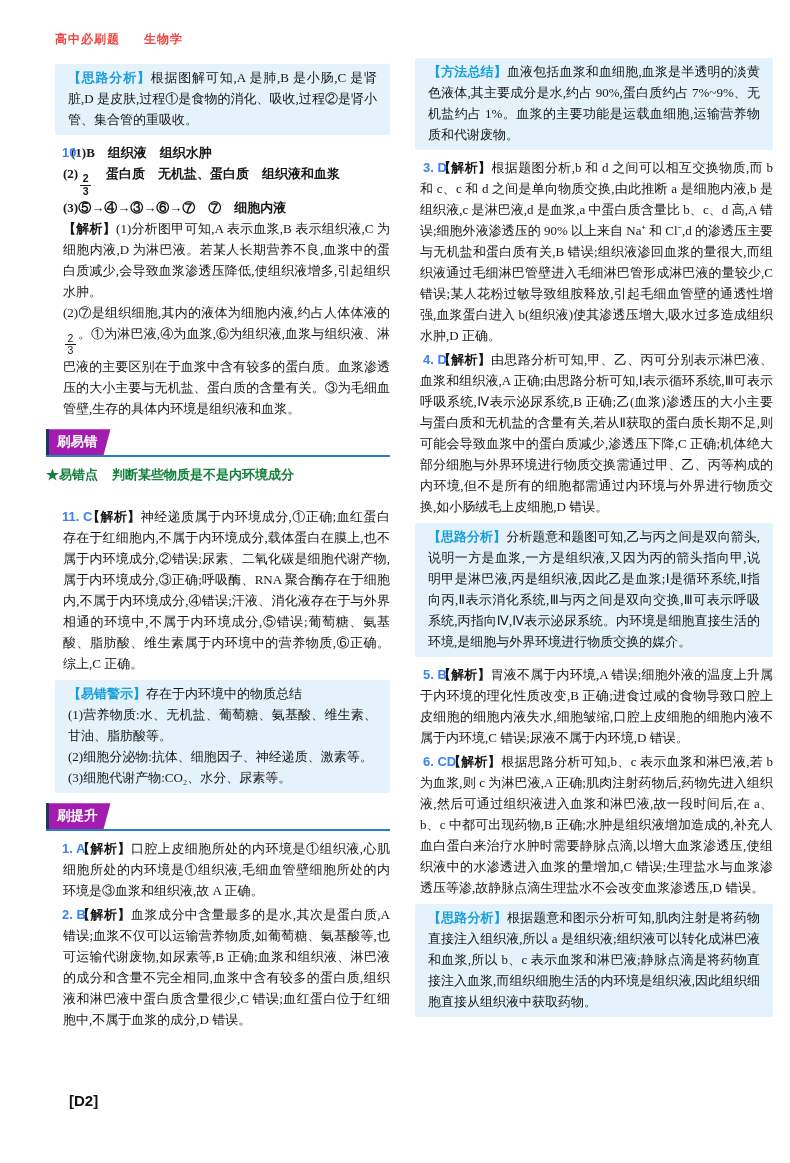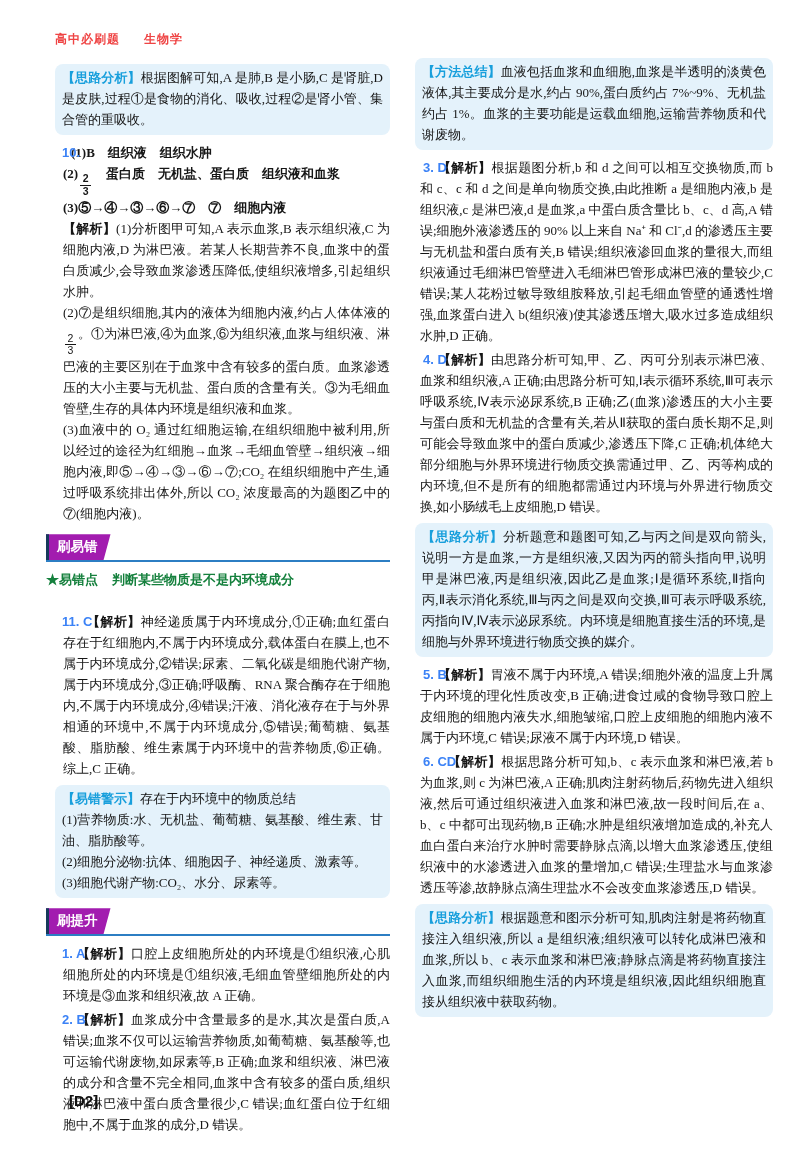--- a/index.html
+++ b/index.html
@@ -10,22 +10,22 @@
   .page-header {
     position:absolute; left:55px; top:31px;
     font-family:"Liberation Sans", sans-serif;
     font-size:12px; font-weight:bold; color:#ef4444; letter-spacing:1px;
   }
   .page-header .subject { margin-left:24px; }
   .col { position:absolute; font-size:13px; line-height:21px; text-align:justify; }
   .col-left  { left:46px; top:58px;  width:344px; }
   .col-right { left:407px; top:52px; width:366px; }
   .infobox {
-    background:#e4f2fb; border-radius:8px;
-    padding:3px 7px 5px; margin:6px 0 7px 9px;
+    background:#e4f2fb; border-radius:2px;
+    padding:3px 13px 5px; margin:6px 0 7px 9px;
   }
   .col-right .infobox { margin-left:8px; }
   .lbl-blue  { color:#189fdc; font-weight:bold; }
   .lbl-black { font-weight:bold; }
   .q { position:relative; padding-left:17px; margin:0 0 3px; }
   .col-right .q { padding-left:13px; }
   .qhead {
     position:absolute; left:16px; top:0; white-space:pre;
     color:#3b82f6; font-weight:bold; font-size:13px;
     font-family:"Liberation Sans", sans-serif;
@@ -73,21 +73,20 @@
     <p class="qp ans-line"><span>(2)</span><span class="frac">
           <span class="fnum">2</span>
           <span class="fden">3</span>
         </span><span>　蛋白质　无机盐、蛋白质　组织液和血浆</span></p>
     <p class="qp ans-line"><span>(3)⑤→④→③→⑥→⑦　⑦　细胞内液</span></p>
     <p class="qp"><span class="lbl-black">【解析】</span><span>(1)分析图甲可知,A 表示血浆,B 表示组织液,C 为细胞内液,D 为淋巴液。若某人长期营养不良,血浆中的蛋白质减少,会导致血浆渗透压降低,使组织液增多,引起组织水肿。</span></p>
     <p class="qp"><span>(2)⑦是组织细胞,其内的液体为细胞内液,约占人体体液的</span><span class="frac">
           <span class="fnum">2</span>
           <span class="fden">3</span>
         </span><span>。①为淋巴液,④为血浆,⑥为组织液,血浆与组织液、淋巴液的主要区别在于血浆中含有较多的蛋白质。血浆渗透压的大小主要与无机盐、蛋白质的含量有关。③为毛细血管壁,生存的具体内环境是组织液和血浆。</span></p>
-    <p class="qp"><span>(3)血液中的 O₂ 通过红细胞运输,在组织细胞中被利用,所以经过的途径为红细胞→血浆→毛细血管壁→组织液→细胞内液,即⑤→④→③→⑥→⑦;CO₂ 在组织细胞中产生,通过呼吸系统排出体外,所以 CO₂ 浓度最高的为题图乙中的⑦(细胞内液)。</span></p>
   </div>
 
   <div class="sec">
     <span class="sec-tab">刷易错</span>
   </div>
 
   <div class="mistake-pt">
     <span>★易错点</span><span class="mp-title">判断某些物质是不是内环境成分</span>
   </div>
 

